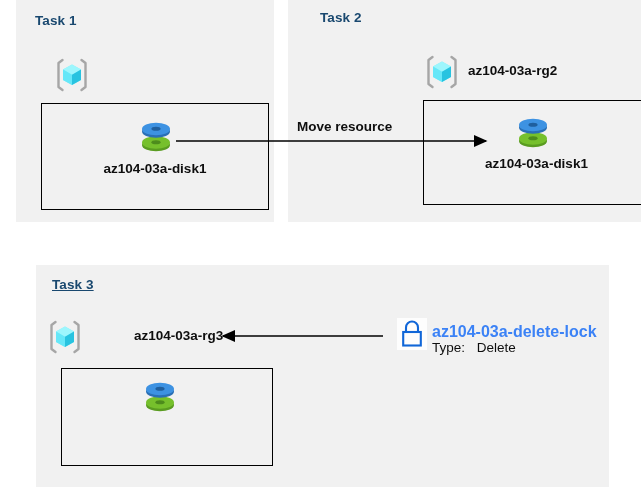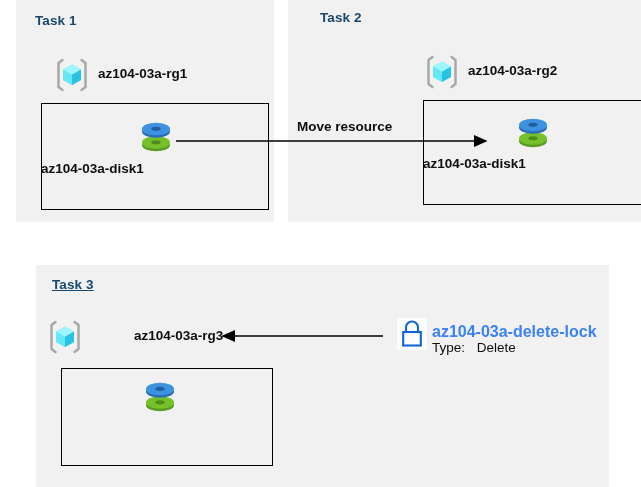--- a/index.html
+++ b/index.html
@@ -84,20 +84,21 @@
   #diskicon-1 { left: 119px; top: 116px; }
   #diskicon-2 { left: 496px; top: 112px; }
   #diskicon-3 { left: 123px; top: 376px; }
 
   .disk-label {
     position: absolute;
     font-size: 13.5px;
     font-weight: bold;
     color: #0e0e0e;
     white-space: nowrap;
+    text-align: center;
   }
   #disklabel-1 { left: 25px;  top: 161px; width: 228px; }
   #disklabel-2 { left: 407px; top: 156px; width: 227px; }
   #disklabel-3 { left: 45px;  top: 418px; width: 212px; }
 
   
   .arrow-svg {
     position: absolute;
     overflow: visible;
   }
@@ -154,21 +155,20 @@
   <div class="rg-icon" id="rgicon-1">
     <svg viewBox="0 0 38 38" width="38" height="38" aria-hidden="true">
       <path d="M9.5 4 L5.5 7 L5.5 31 L9.5 34" fill="none" stroke="#a6a6a6" stroke-width="2.4" stroke-linecap="round" stroke-linejoin="round"></path>
       <path d="M28.5 4 L32.5 7 L32.5 31 L28.5 34" fill="none" stroke="#a6a6a6" stroke-width="2.4" stroke-linecap="round" stroke-linejoin="round"></path>
       <path d="M19 8.5 L28 13.5 L28 24 L19 29 L10 24 L10 13.5 Z" fill="#7ff0fb"></path>
       <path d="M19 8.5 L28 13.5 L19 18.8 L10 13.5 Z" fill="#9df6fd"></path>
       <path d="M19 18.8 L28 13.5 L28 24 L19 29 Z" fill="#28c3e0"></path>
       <path d="M19 18.8 L19 29 L10 24 L10 13.5 Z" fill="#66e7f8"></path>
     </svg>
   </div>
-  <div class="rg-label" id="rglabel-1">az104-03a-rg1</div>
 
   <div class="inner-box" id="box-task1"></div>
 
   <div class="disk-icon" id="diskicon-1">
     <svg viewBox="0 0 42 42" width="42" height="42" aria-hidden="true">
       <ellipse cx="21" cy="29" rx="14" ry="6.2" fill="#5a9c21"></ellipse>
       <ellipse cx="21" cy="26.5" rx="14" ry="6.2" fill="#76c02c"></ellipse>
       <ellipse cx="21" cy="26.2" rx="4.6" ry="2" fill="#4d8c1c"></ellipse>
       <ellipse cx="21" cy="15.5" rx="14" ry="6.2" fill="#2a6fb5"></ellipse>
       <ellipse cx="21" cy="13" rx="14" ry="6.2" fill="#3d92e2"></ellipse>

